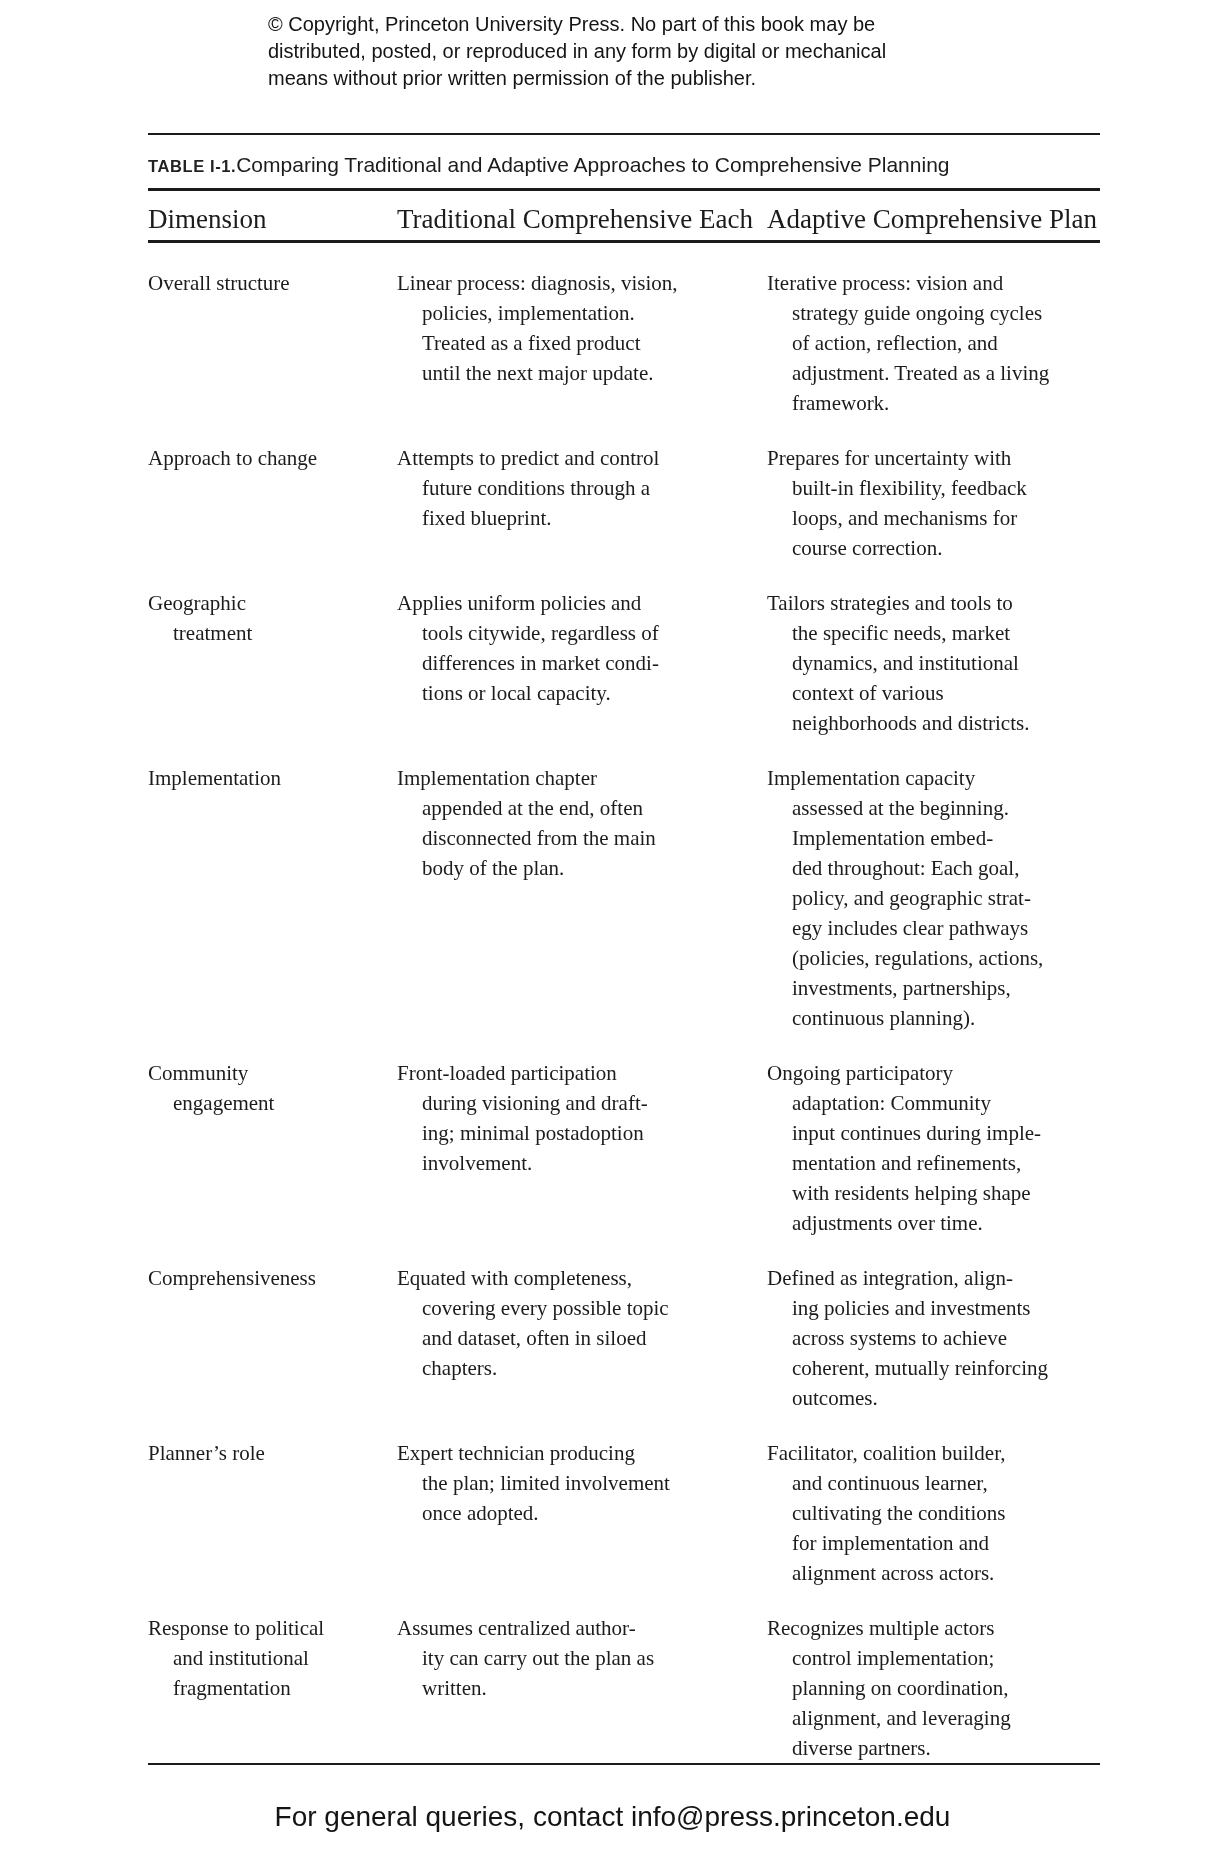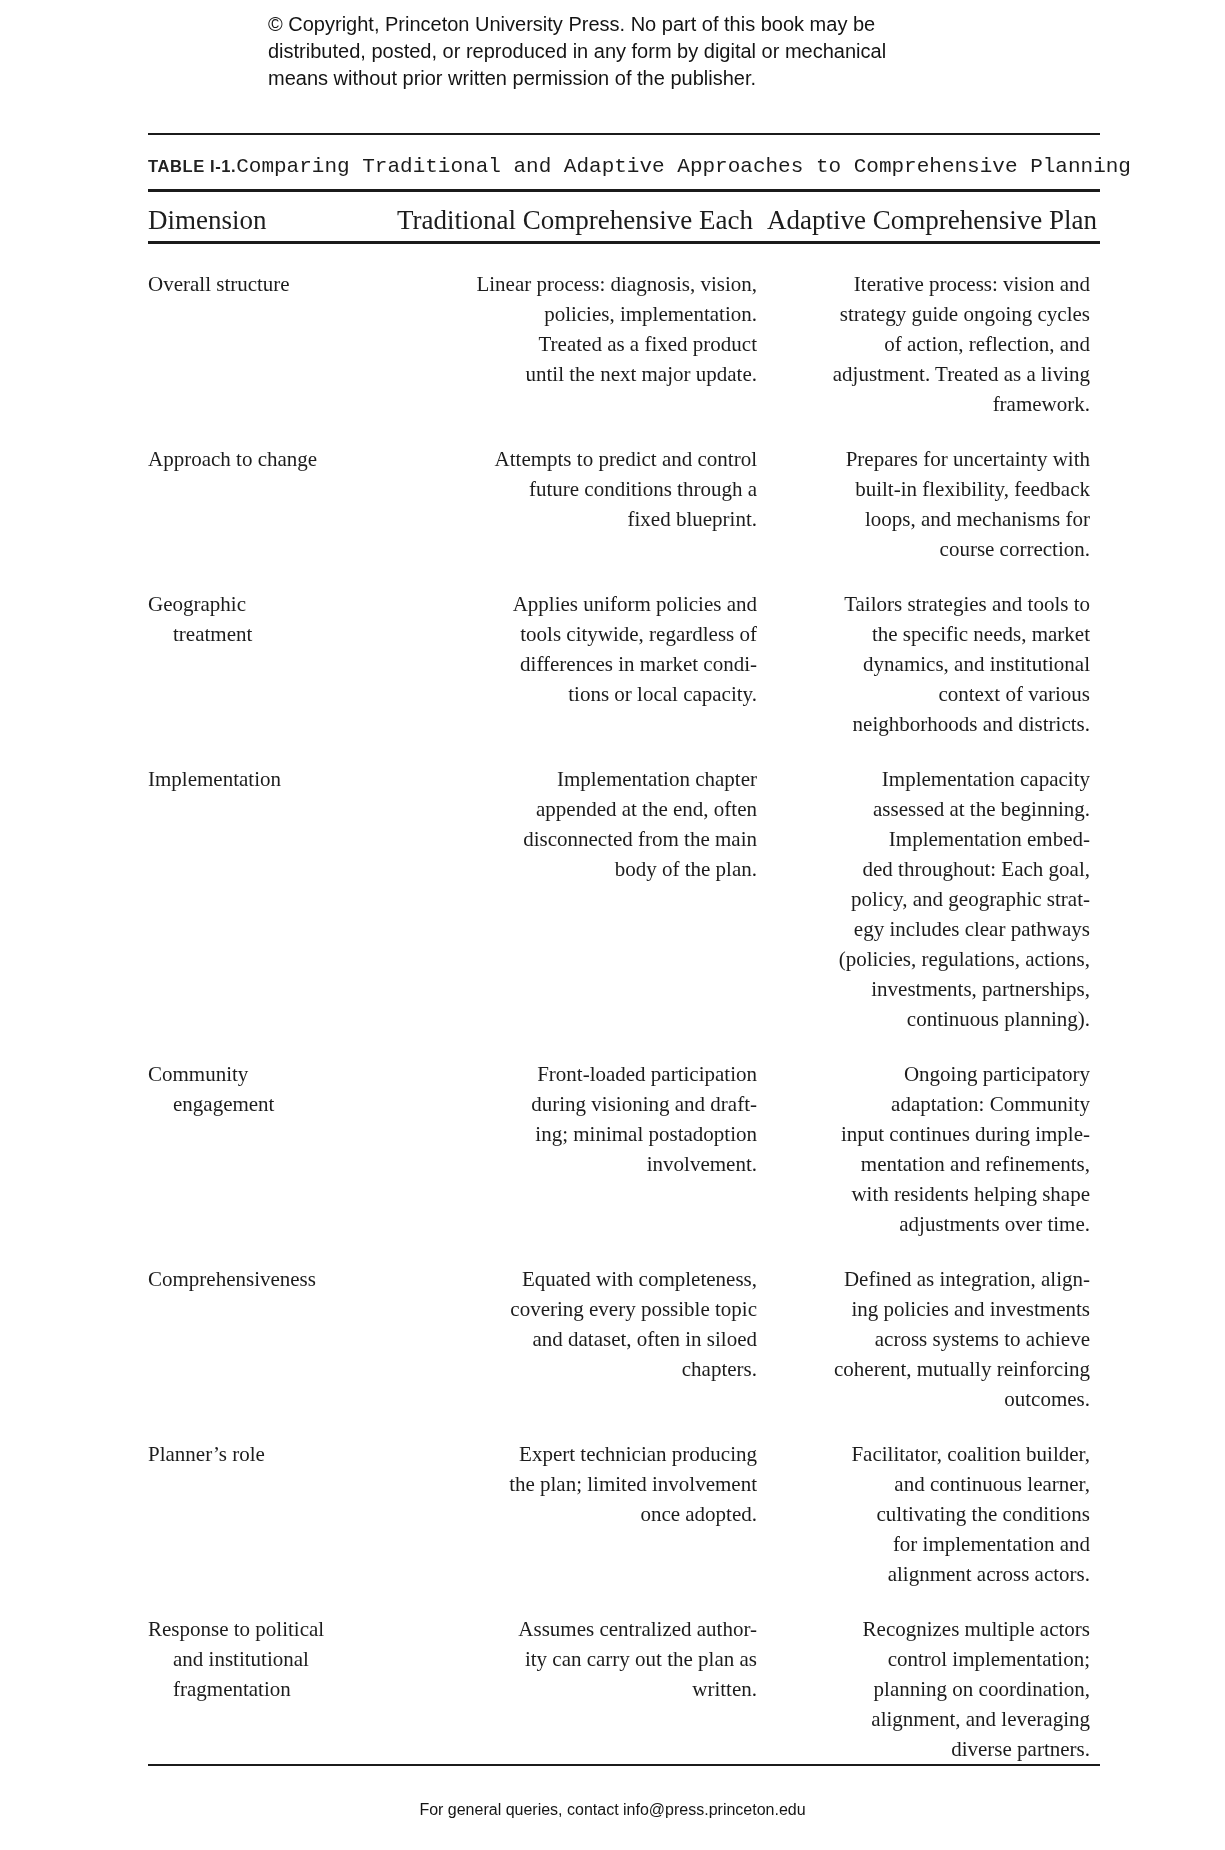--- a/index.html
+++ b/index.html
@@ -46,21 +46,21 @@
   }
   .table-label {
     font-family: "Liberation Sans", "DejaVu Sans", sans-serif;
     font-size: 16.5px;
     font-weight: 700;
     letter-spacing: 0.6px;
     color: #222;
     margin-right: 0;
   }
   .caption-text {
-    font-family: Liberation Mono, monospace;
+    font-family: Liberation Sans, sans-serif;
     color: #1c1c1c;
   }
 
   .grid {
     display: grid;
     grid-template-columns: 249px 370px 333px;
   }
   .header-row {
     padding: 16px 0 9px 0;
     border-bottom: 3px solid #1b1b1b;
@@ -76,31 +76,31 @@
     padding-top: 25px;
   }
   .cell {
     font-size: 21px;
     line-height: 30px;
     white-space: pre-line;          
     padding-left: 25px;
     text-indent: -25px;             
     color: #1c1c1c;
   }
-  .cell.c2, .cell.c3 { padding-right: 10px; box-sizing: border-box; text-align: right; }
+  .cell.c2, .cell.c3 { padding-right: 10px; box-sizing: border-box; }
 
   
   .footer {
     position: absolute;
     left: 0;
     top: 1801px;
     width: 100%;
     text-align: center;
     font-family: "Liberation Sans", "DejaVu Sans", sans-serif;
-    font-size: 16px;
+    font-size: 28px;
     color: #141414;
   }
 </style>
 </head>
 <body>
 
 <div class="page">
 
   <div class="copyright">
     <div>© Copyright, Princeton University Press. No part of this book may be</div>

